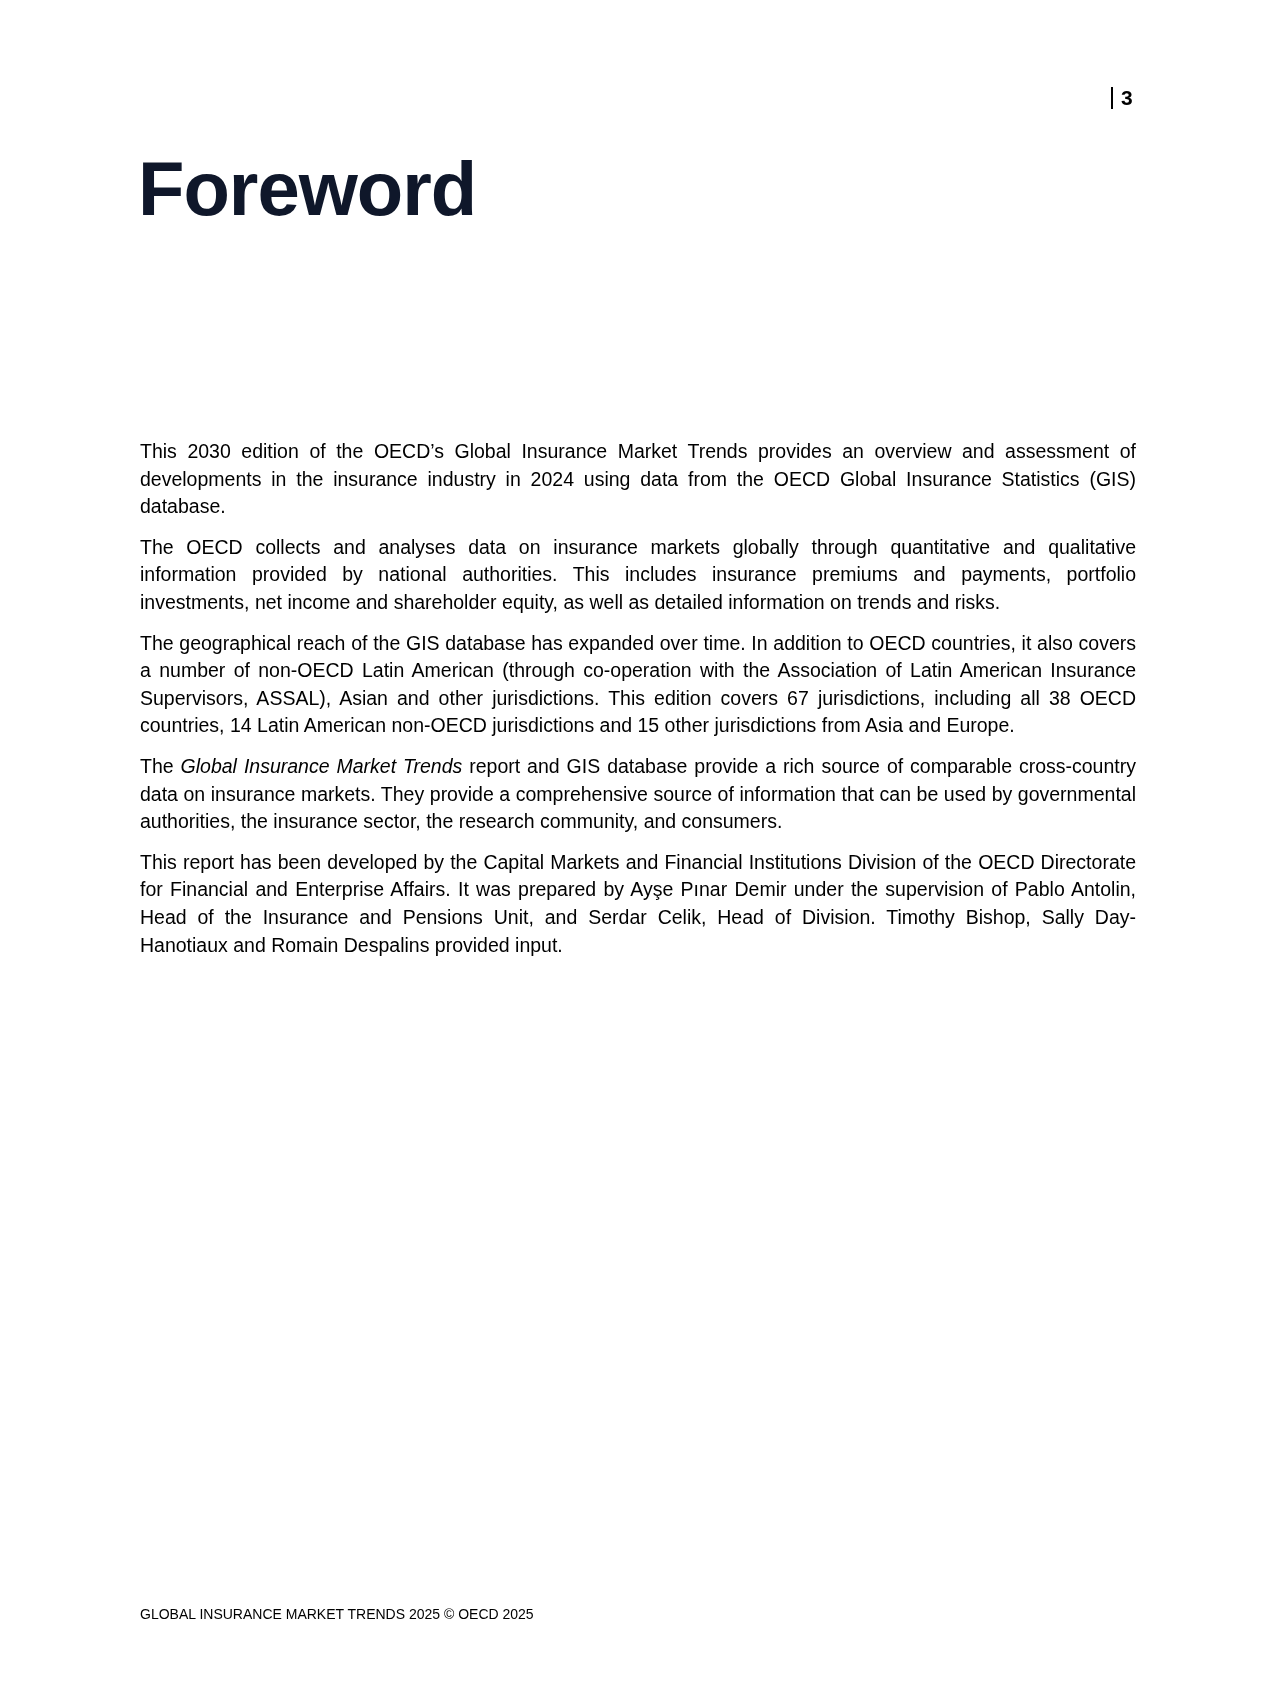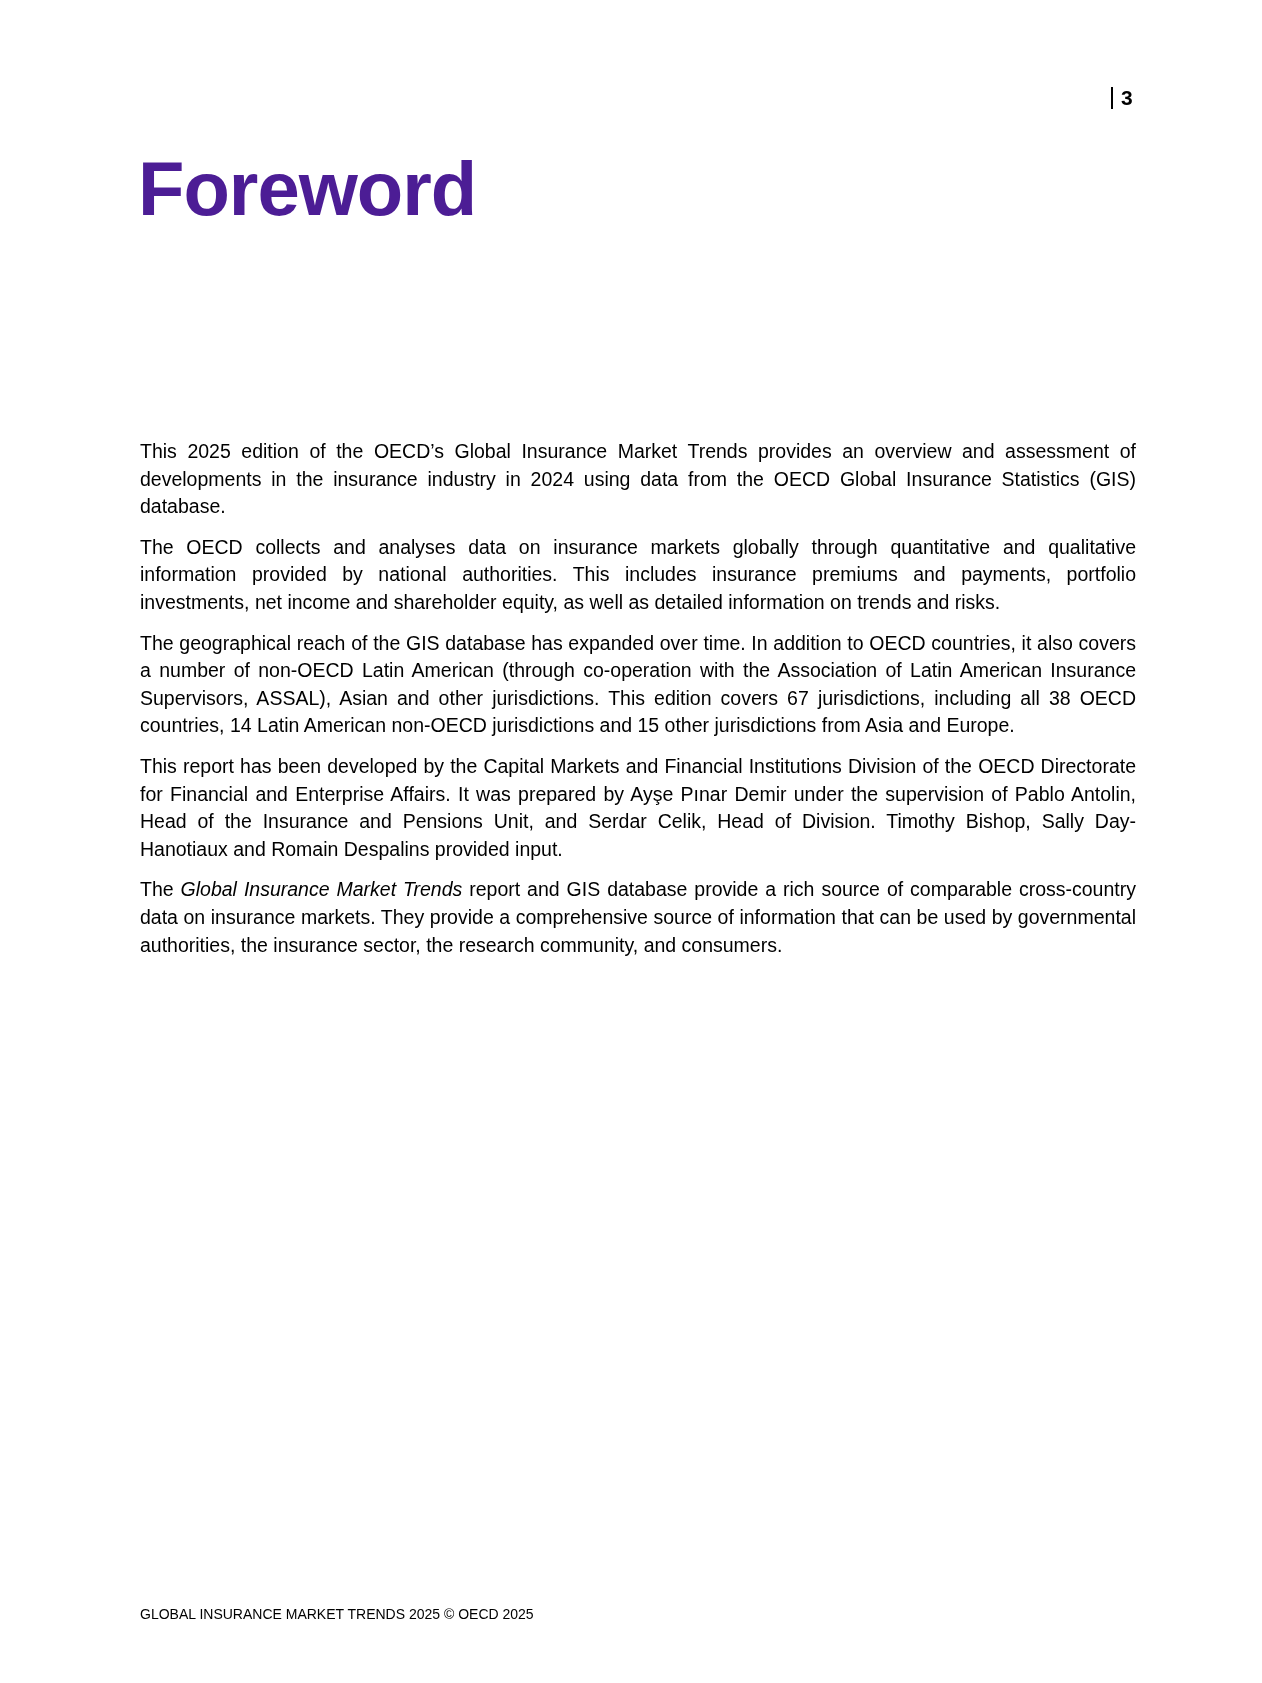--- a/index.html
+++ b/index.html
@@ -12,21 +12,21 @@
       position: absolute; top: 86px; left: 1111px;
       font-size: 21px; font-weight: bold; line-height: 24px;
       display: flex; align-items: center;
     }
     .page-number .bar {
       display: inline-block; width: 2px; height: 22px; background: #000;
       margin-right: 8px;
     }
     .title {
       position: absolute; top: 146px; left: 138px;
-      margin: 0; font-size: 76px; font-weight: bold; color: #4c1d95;
+      margin: 0; font-size: 76px; font-weight: bold; color: #0f172a;
       line-height: 86px; letter-spacing: -1px;
     }
     .body-text {
       position: absolute; top: 438px; left: 140px; width: 996px;
       font-size: 19.5px; line-height: 27.6px; text-align: justify;
     }
     .body-text p { margin: 0 0 13px 0; }
     .body-text em { font-style: italic; }
     .footer {
       position: absolute; top: 1604px; left: 140px;
@@ -37,20 +37,20 @@
 <body>
 
 <div class="page-number">
   <span class="bar"></span>
   <span>3</span>
 </div>
 
 <h1 class="title">Foreword</h1>
 
 <div class="body-text">
-  <p>This 2025 edition of the OECD’s Global Insurance Market Trends provides an overview and assessment of developments in the insurance industry in 2024 using data from the OECD Global Insurance Statistics (GIS) database.</p>
+  <p>This 2030 edition of the OECD’s Global Insurance Market Trends provides an overview and assessment of developments in the insurance industry in 2024 using data from the OECD Global Insurance Statistics (GIS) database.</p>
   <p>The OECD collects and analyses data on insurance markets globally through quantitative and qualitative information provided by national authorities. This includes insurance premiums and payments, portfolio investments, net income and shareholder equity, as well as detailed information on trends and risks.</p>
   <p>The geographical reach of the GIS database has expanded over time. In addition to OECD countries, it also covers a number of non-OECD Latin American (through co-operation with the Association of Latin American Insurance Supervisors, ASSAL), Asian and other jurisdictions. This edition covers 67 jurisdictions, including all 38 OECD countries, 14 Latin American non-OECD jurisdictions and 15 other jurisdictions from Asia and Europe.</p>
+  <p><span>The </span><em>Global Insurance Market Trends</em><span> report and GIS database provide a rich source of comparable cross-country data on insurance markets. They provide a comprehensive source of information that can be used by governmental authorities, the insurance sector, the research community, and consumers.</span></p>
   <p>This report has been developed by the Capital Markets and Financial Institutions Division of the OECD Directorate for Financial and Enterprise Affairs. It was prepared by Ayşe Pınar Demir under the supervision of Pablo Antolin, Head of the Insurance and Pensions Unit, and Serdar Celik, Head of Division. Timothy Bishop, Sally Day-Hanotiaux and Romain Despalins provided input.</p>
-  <p><span>The </span><em>Global Insurance Market Trends</em><span> report and GIS database provide a rich source of comparable cross-country data on insurance markets. They provide a comprehensive source of information that can be used by governmental authorities, the insurance sector, the research community, and consumers.</span></p>
 </div>
 
 <div class="footer">GLOBAL INSURANCE MARKET TRENDS 2025 © OECD 2025</div>
 
 </body></html>

